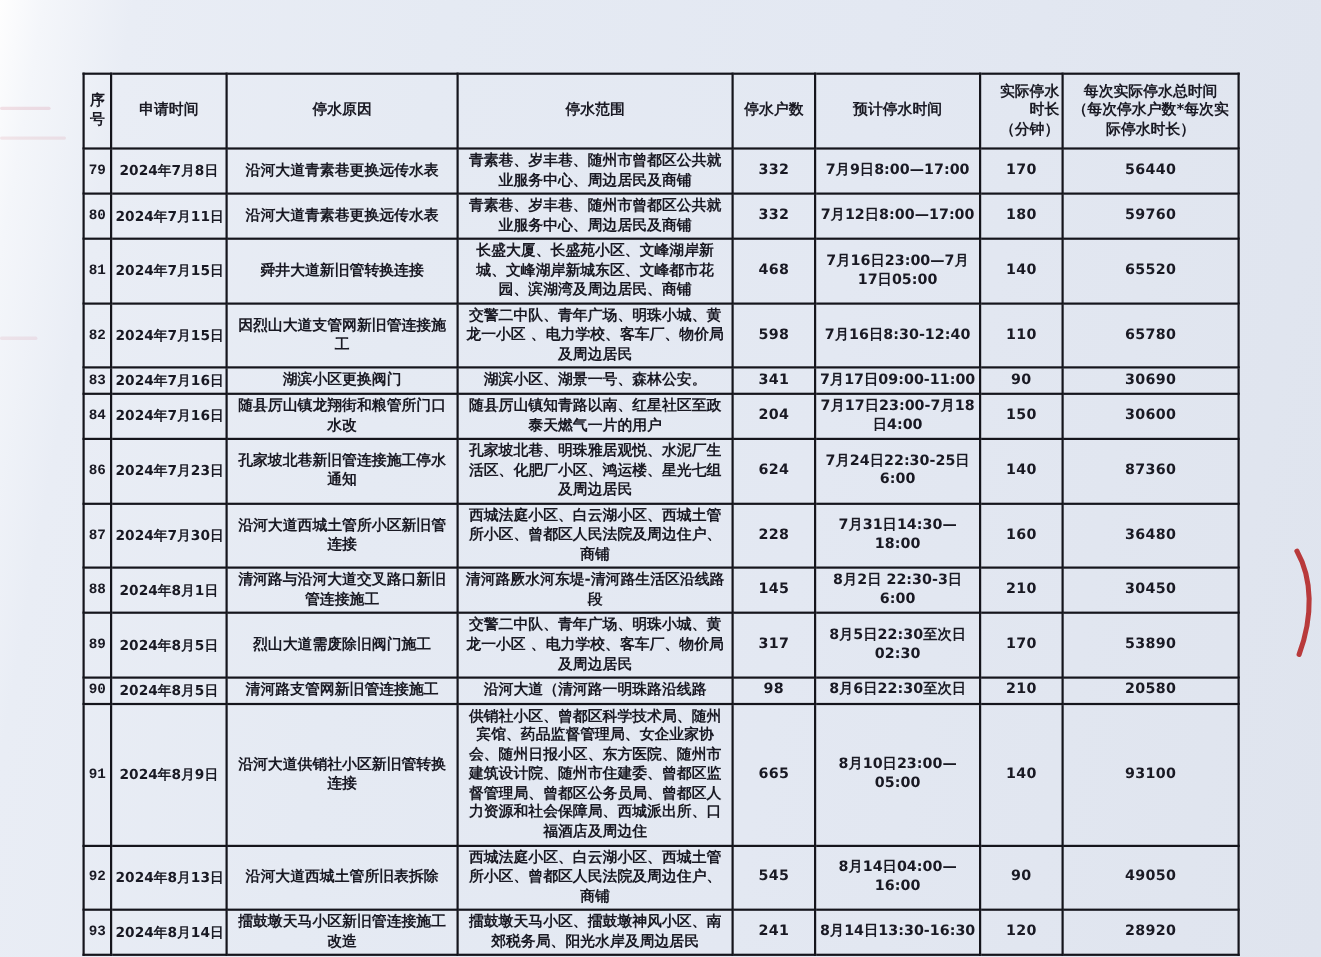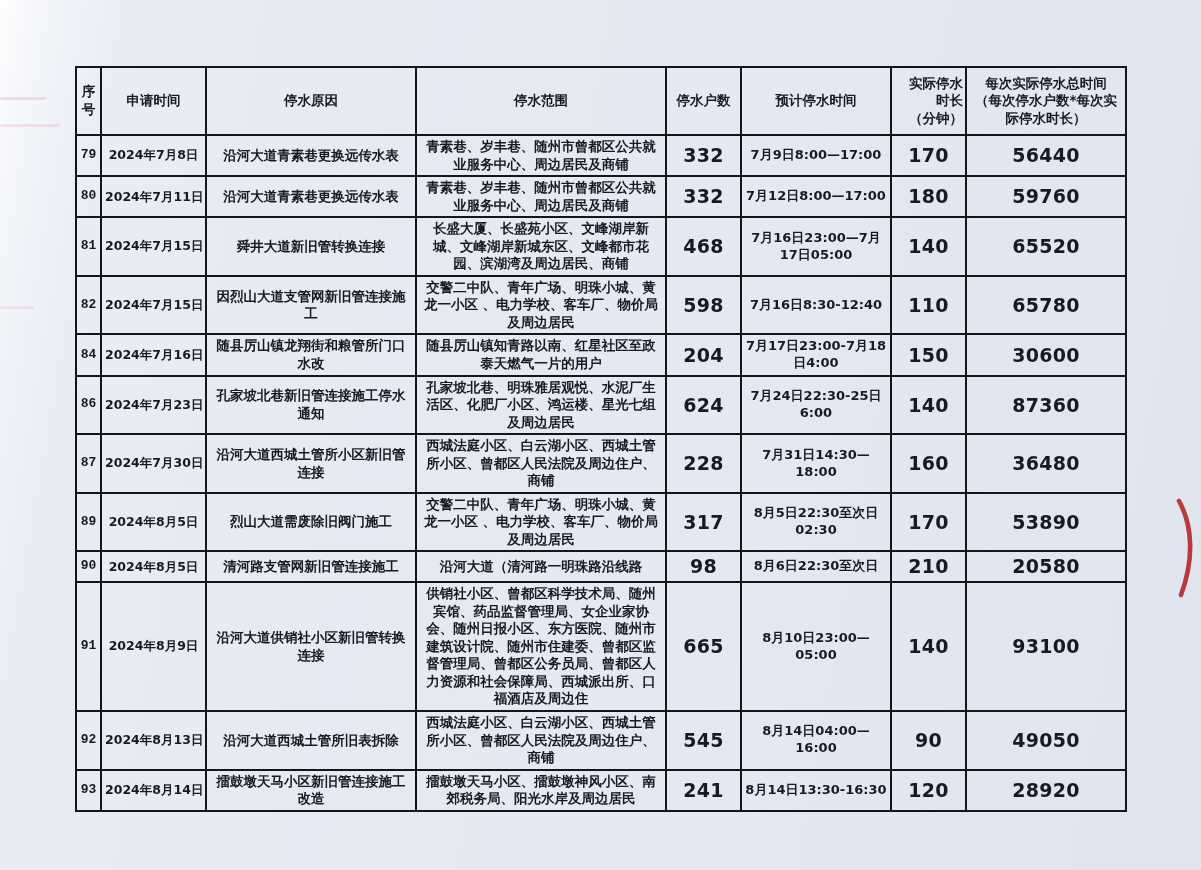--- a/index.html
+++ b/index.html
@@ -19,21 +19,21 @@
     text-align:center;vertical-align:middle;
     padding:2px 3px;line-height:1.3;
     color:#191923;
   }
   .outage thead th{
     height:62px;font-size:13.5px;white-space:pre-line;padding:2px 2px;
   }
   .outage td{font-size:13.5px;}
   td.c-no{font-size:13px;font-family:Liberation Mono, monospace;}
   td.c-date{font-size:12.5px;white-space:nowrap;}
-  td.c-num{font-size:19px;letter-spacing:.3px;}
+  td.c-num{font-size:13px;letter-spacing:.3px;}
   td.c-time{font-size:13px;}
   th.h-total{font-size:12.8px;}
   th.h-dur{font-size:13px;text-align:right;}
   
   .pen-mark{position:absolute;left:1174px;top:498px;width:28px;height:100px;pointer-events:none;}
   
   .bleed{position:absolute;height:3px;border-radius:2px;background:rgba(198,90,110,0.16);pointer-events:none;}
   .bleed.b1{left:0;top:97px;width:46px;}
   .bleed.b2{left:0;top:124px;width:60px;opacity:.8;}
   .bleed.b3{left:0;top:306px;width:34px;opacity:.7;}
@@ -113,20 +113,30 @@
       <td class="c-no">82</td>
       <td class="c-date">2024年7月15日</td>
       <td class="c-reason">因烈山大道支管网新旧管连接施工</td>
       <td class="c-scope">交警二中队、青年广场、明珠小城、黄龙一小区 、电力学校、客车厂、物价局及周边居民</td>
       <td class="c-num">598</td>
       <td class="c-time">7月16日8:30-12:40</td>
       <td class="c-num">110</td>
       <td class="c-num">65780</td>
     </tr>
 
+    <tr>
+      <td class="c-no">83</td>
+      <td class="c-date">2024年7月16日</td>
+      <td class="c-reason">湖滨小区更换阀门</td>
+      <td class="c-scope">湖滨小区、湖景一号、森林公安。</td>
+      <td class="c-num">341</td>
+      <td class="c-time">7月17日09:00-11:00</td>
+      <td class="c-num">90</td>
+      <td class="c-num">30690</td>
+    </tr>
 
     <tr>
       <td class="c-no">84</td>
       <td class="c-date">2024年7月16日</td>
       <td class="c-reason">随县厉山镇龙翔街和粮管所门口水改</td>
       <td class="c-scope">随县厉山镇知青路以南、红星社区至政泰天燃气一片的用户</td>
       <td class="c-num">204</td>
       <td class="c-time">7月17日23:00-7月18日4:00</td>
       <td class="c-num">150</td>
       <td class="c-num">30600</td>
@@ -148,20 +158,30 @@
       <td class="c-no">87</td>
       <td class="c-date">2024年7月30日</td>
       <td class="c-reason">沿河大道西城土管所小区新旧管连接</td>
       <td class="c-scope">西城法庭小区、白云湖小区、西城土管所小区、曾都区人民法院及周边住户、商铺</td>
       <td class="c-num">228</td>
       <td class="c-time">7月31日14:30—18:00</td>
       <td class="c-num">160</td>
       <td class="c-num">36480</td>
     </tr>
 
+    <tr>
+      <td class="c-no">88</td>
+      <td class="c-date">2024年8月1日</td>
+      <td class="c-reason">清河路与沿河大道交叉路口新旧管连接施工</td>
+      <td class="c-scope">清河路厥水河东堤-清河路生活区沿线路段</td>
+      <td class="c-num">145</td>
+      <td class="c-time">8月2日 22:30-3日6:00</td>
+      <td class="c-num">210</td>
+      <td class="c-num">30450</td>
+    </tr>
 
     <tr>
       <td class="c-no">89</td>
       <td class="c-date">2024年8月5日</td>
       <td class="c-reason">烈山大道需废除旧阀门施工</td>
       <td class="c-scope">交警二中队、青年广场、明珠小城、黄龙一小区 、电力学校、客车厂、物价局及周边居民</td>
       <td class="c-num">317</td>
       <td class="c-time">8月5日22:30至次日02:30</td>
       <td class="c-num">170</td>
       <td class="c-num">53890</td>

